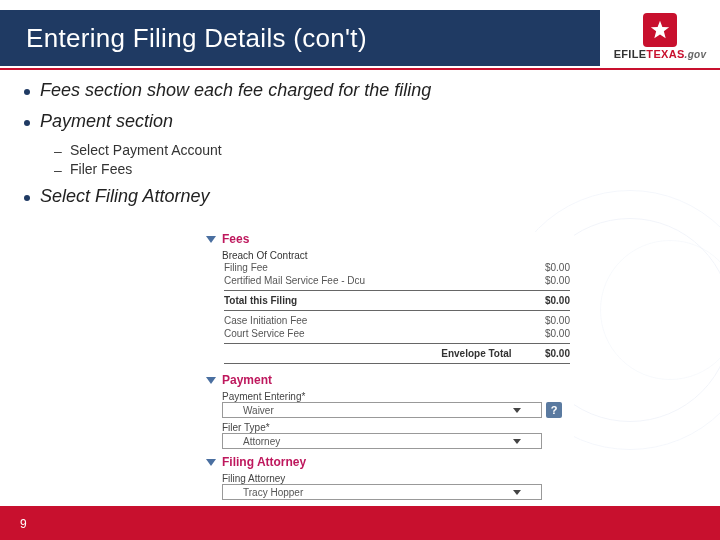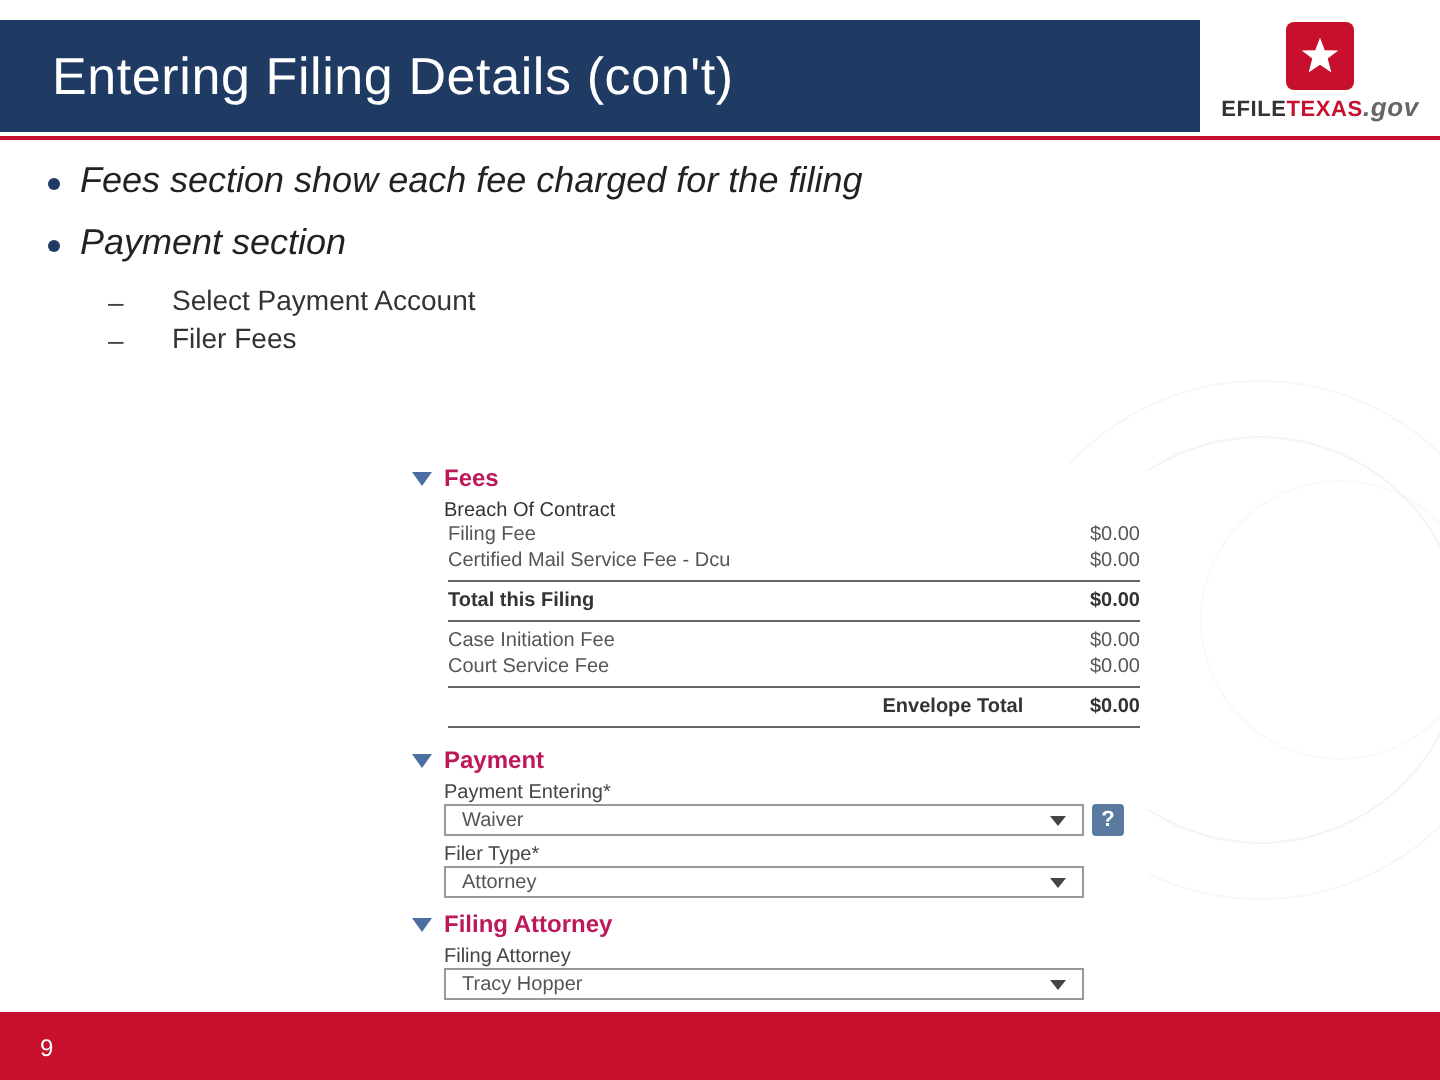--- a/index.html
+++ b/index.html
@@ -5,48 +5,48 @@
   * { box-sizing: border-box; margin: 0; padding: 0; }
   html, body { width: 720px; height: 540px; font-family: Arial, Helvetica, sans-serif; background: #fff; overflow: hidden; }
   .slide { position: relative; width: 720px; height: 540px; }
   .title-bar { position: absolute; left: 0; top: 10px; width: 600px; height: 56px; background: #1f3a63; display: flex; align-items: center; }
   .title-text { color: #fff; font-size: 26px; font-weight: 500; letter-spacing: 0.3px; padding-left: 26px; }
   .logo-area { position: absolute; right: 10px; top: 8px; width: 100px; height: 56px; display:flex; flex-direction:column; align-items:center; justify-content:center; }
   .logo-star { width: 34px; height: 34px; background:#c8102e; display:flex; align-items:center; justify-content:center; border-radius:4px; }
   .logo-star svg { display:block; }
   .logo-word { font-size:11px; font-weight:700; color:#333; letter-spacing:0.3px; line-height:1; margin-top:2px; }
   .logo-word .tx { color:#c8102e; }
-  .logo-gov { font-size:13px; color:#666; font-style:italic; }
+  .logo-gov { font-size:10px; color:#666; font-style:italic; }
   .sep-line { position:absolute; left:0; top:68px; width:720px; height:2px; background:#c8102e; }
 
   .bullets { position: absolute; left: 20px; top: 80px; width: 680px; }
   .b1 { display:flex; align-items:flex-start; margin-bottom: 10px; font-style: italic; }
   .b1 .dot { width:6px; height:6px; border-radius:50%; background:#1f3a63; margin: 9px 10px 0 4px; flex:0 0 auto; }
   .b1 .txt { font-size: 18px; color:#222; }
   .sub { margin-left: 34px; }
   .b2 { display:flex; align-items:flex-start; margin-bottom: 2px; }
   .b2 .dash { width:10px; color:#444; font-size:14px; margin-right:6px; margin-top:1px; }
-  .b2 .txt { font-size: 14px; color:#333;margin-left:16px; }
+  .b2 .txt { font-size: 14px; color:#333; }
 
   .screenshot { position:absolute; left:206px; top:232px; width:368px; height:262px; background:#fff; font-size:10px; color:#333; }
 
   .sec { margin-bottom: 6px; }
   .sec-hdr { display:flex; align-items:center; font-weight:bold; font-size:12px; color:#be185d; margin-bottom:4px;}
   .chev { width:0; height:0; border-left:5px solid transparent; border-right:5px solid transparent; border-top:7px solid #4a6fa0; margin-right:6px; }
   .ind { margin-left: 16px; }
   .fee-table { width: 350px; margin-left:16px; border-collapse: collapse; }
   .fee-table td { padding: 1px 2px; font-size:10px; color:#555; }
   .fee-table td.amt { text-align:right; }
   .hr { border:0; border-top:1px solid #666; margin:2px 0; }
   .totalrow td { font-weight:bold; color:#333; }
   .env-row { text-align:right; font-weight:bold; }
 
   .lbl { font-size:10px; color:#444; margin-top:4px; }
   .sel-wrap { display:flex; align-items:center; gap:4px; }
-  .sel { width: 320px; height:16px; border:1px solid #999; background:#fff; display:flex; align-items:center; justify-content:space-between; padding:0 8px; font-size:10px; color:#555; }
+  .sel { width: 320px; height:16px; border:1px solid #999; background:#fff; display:flex; align-items:center; justify-content:space-between; padding:0 20px; font-size:10px; color:#555; }
   .sel .caret { width:0; height:0; border-left:4px solid transparent; border-right:4px solid transparent; border-top:5px solid #444; }
   .help { width:16px; height:16px; background:#5a7aa0; color:#fff; display:flex; align-items:center; justify-content:center; font-size:11px; font-weight:bold; border-radius:2px; }
 
   .footer { position:absolute; left:0; bottom:0; width:720px; height:34px; background:#c8102e; }
   .pagenum { position:absolute; left:20px; bottom:9px; color:#fff; font-size:12px; }
 
   .decor { position:absolute; right:-40px; top:190px; width:260px; height:260px; opacity:0.15; pointer-events:none; }
   .decor::before { content:""; position:absolute; inset:0; border:1px solid #b8c8e8; border-radius:50%; }
   .decor::after { content:""; position:absolute; inset:28px; border:1px solid #a8b8dd; border-radius:50%; }
   .decor2 { position:absolute; right:-20px; top:240px; width:140px; height:140px; border:1px solid #c8d4ec; border-radius:50%; opacity:0.15; pointer-events:none; }
@@ -79,20 +79,24 @@
     </div>
     <div class="sub">
       <div class="b2">
         <div class="dash">–</div>
         <div class="txt">Select Payment Account</div>
       </div>
       <div class="b2">
         <div class="dash">–</div>
         <div class="txt">Filer Fees</div>
       </div>
+    </div>
+    <div class="b1" style="margin-top:8px;">
+      <div class="dot"></div>
+      <div class="txt">Select Filing Attorney</div>
     </div>
   </div>
 
   <div class="decor"></div>
   <div class="decor2"></div>
 
   <div class="screenshot">
 
     <div class="sec">
       <div class="sec-hdr">

